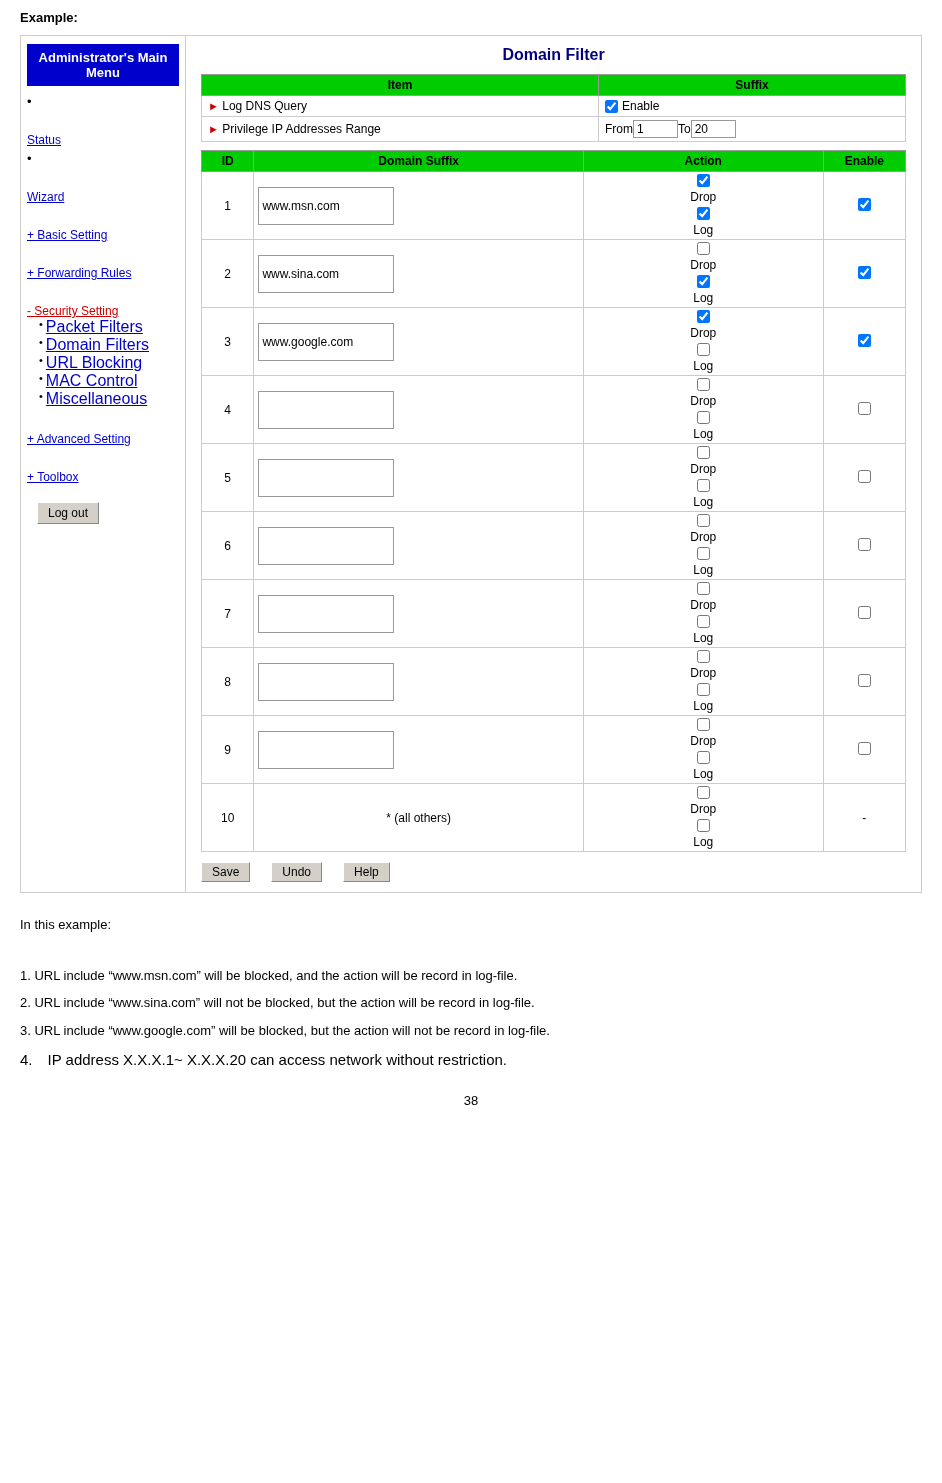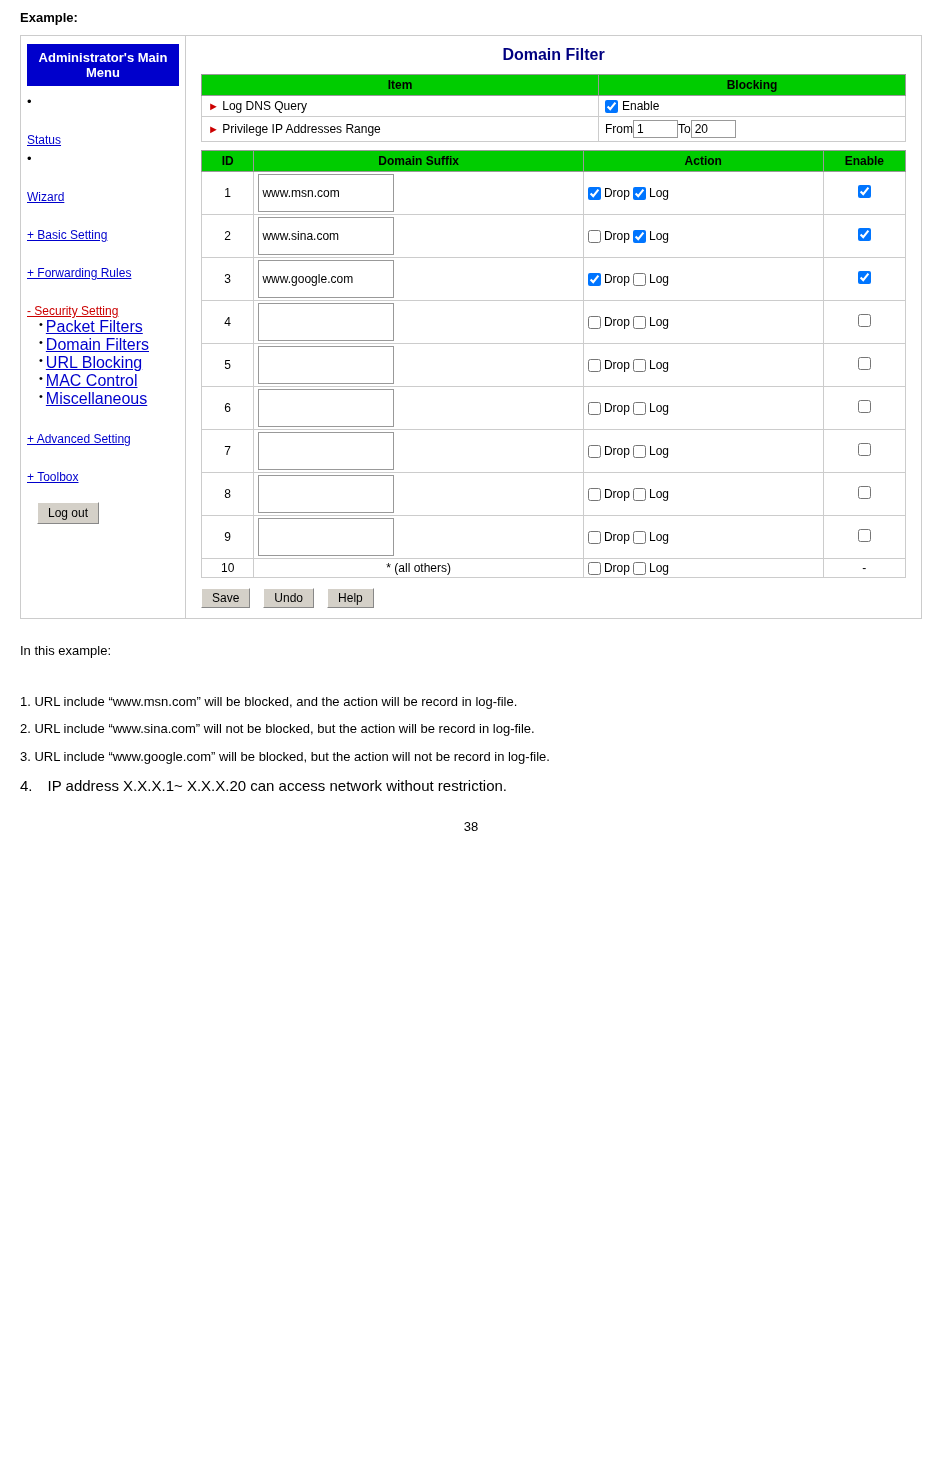--- a/index.html
+++ b/index.html
@@ -151,24 +151,25 @@
       width: 136px;
       border: 1px solid #999;
       padding: 11px 3px;
       font-size: 12px;
     }
     .action-cell {
       display: flex;
       align-items: center;
       gap: 3px;
       white-space: nowrap;
+      flex-direction: column;
     }
     .btn-row {
       display: flex;
-      gap: 13px;
+      gap: 21px;
     }
     .btn-action {
       padding: 2px 10px;
       background: #d4d0c8;
       border: 1px solid #888;
       border-top-color: #fff;
       border-left-color: #fff;
       cursor: pointer;
       font-size: 12px;
     }
@@ -258,21 +259,21 @@
       </div>
     </div>
 
     <div class="content">
       <div class="content-title">Domain Filter</div>
 
       <table class="filter-table">
         <thead>
           <tr class="header-row">
             <th>Item</th>
-            <th>Blocking</th>
+            <th>Suffix</th>
           </tr>
         </thead>
         <tbody>
           <tr>
             <td>
               <span class="arrow-cell">►</span>
               <span> Log DNS Query</span>
             </td>
             <td>
               <div class="checkbox-cell">

